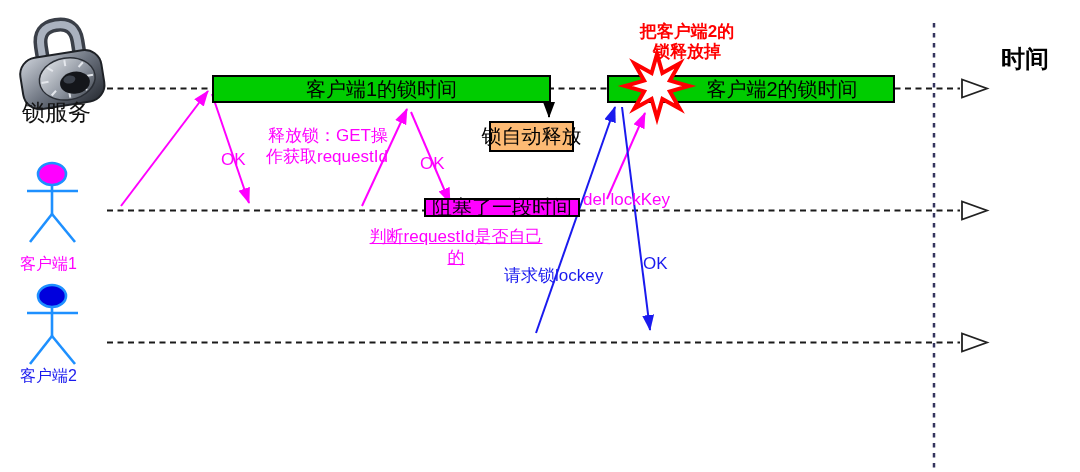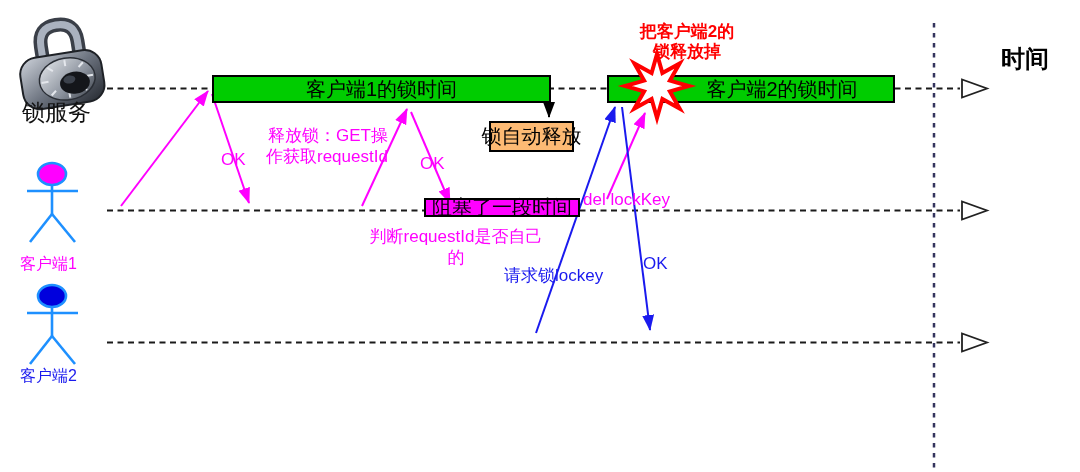--- a/index.html
+++ b/index.html
@@ -136,21 +136,21 @@
   <div class="lbl time-lbl" style="left:1001px;top:48px;">时间</div>
 
   <div class="lbl magenta" style="left:221px;top:149px;">OK</div>
 
   <div class="lbl magenta" style="left:266px;top:125px;">
     <span>释放锁：GET操</span>
     <span>作获取requestId</span>
   </div>
   <div class="lbl magenta" style="left:420px;top:153px;">OK</div>
 
-  <div class="lbl magenta center" style="left:362px;top:226px;width:188px;">
+  <div class="lbl magenta center" style="left:362px;top:226px;width:188px;text-decoration:underline;">
     <span>判断requestId是否自己</span>
     <span>的</span>
   </div>
 
   <div class="lbl magenta" style="left:583px;top:141px;margin-top:48px;">del lockKey</div>
   <div class="lbl blue" style="left:504px;top:265px;">请求锁lockey</div>
   <div class="lbl blue" style="left:643px;top:253px;">OK</div>
 
   <div class="lbl callout center" style="left:628px;top:8px;width:118px;margin-top:14px;">
     <span>把客户端2的</span>

